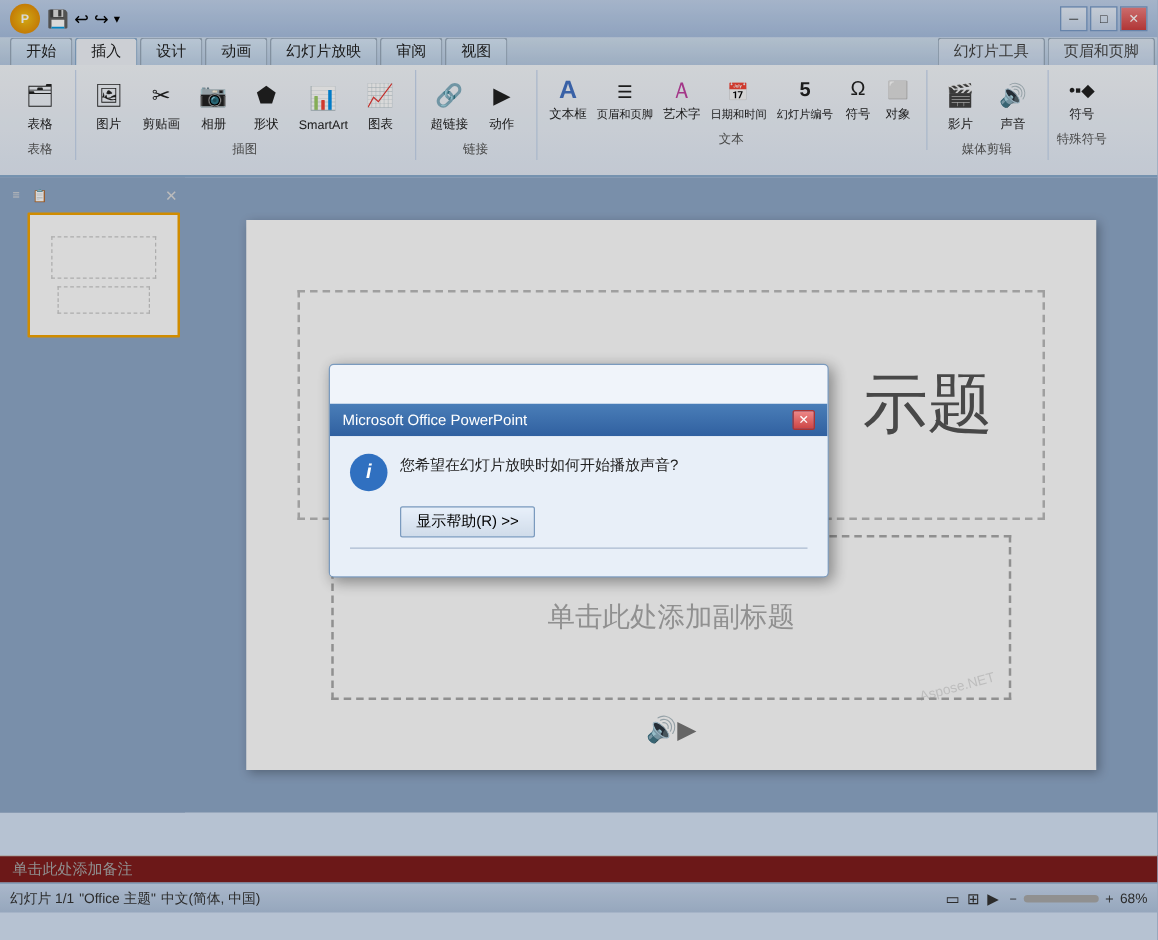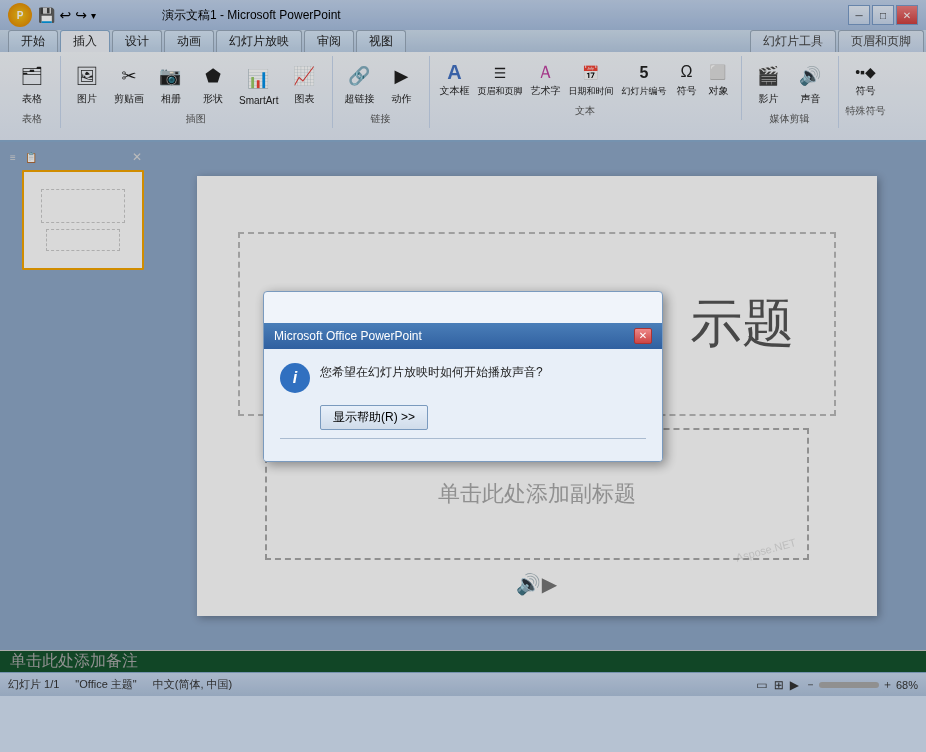--- a/index.html
+++ b/index.html
@@ -175,34 +175,34 @@
       height: 24px;
       background: linear-gradient(to bottom, #c8d8ee, #b0c4de);
       border-top: 1px solid #8aacce;
       display: flex;
       align-items: center;
       padding: 0 8px;
       font-size: 11px;
       color: #333;
       justify-content: space-between;
     }
-    .status-left { display: flex; gap: 16px; align-items: flex-end; }
+    .status-left { display: flex; gap: 4px; align-items: flex-end; }
     .status-right { display: flex; gap: 6px; align-items: center; }
     .view-btn { font-size: 12px; cursor: pointer; }
     .zoom-area { display: flex; align-items: center; gap: 3px; font-size: 11px; }
     .zoom-slider { width: 60px; height: 6px; background: #aaa; border-radius: 3px; }
 
     
     .notes-bar {
       height: 22px;
-      background: #14532d;
+      background: #7f1d1d;
       border-top: 1px solid #ccc;
       display: flex; align-items: center;
       padding: 0 10px;
-      font-size: 16px; color: #aaa;
+      font-size: 12px; color: #aaa; margin-top: 34px;
     }
 
     
     .dialog-overlay {
       position: fixed;
       top: 0; left: 0; right: 0; bottom: 0;
       background: rgba(0,0,0,0.15);
       display: flex; align-items: center; justify-content: center;
       z-index: 1000;
     }
@@ -288,21 +288,20 @@
 
 <div class="title-bar">
   <div class="title-bar-left">
     <div class="office-logo">P</div>
     <div style="display:flex;gap:4px;align-items:center;">
       <span style="font-size:14px;cursor:pointer;">💾</span>
       <span style="font-size:14px;cursor:pointer;">↩</span>
       <span style="font-size:14px;cursor:pointer;">↪</span>
       <span style="font-size:10px;cursor:pointer;">▾</span>
     </div>
-    <span style="margin-left:60px;">演示文稿1 - Microsoft PowerPoint</span>
   </div>
   <div class="title-bar-controls">
     <div class="title-bar-btn">─</div>
     <div class="title-bar-btn">□</div>
     <div class="title-bar-btn close">✕</div>
   </div>
 </div>
 
 <div class="tab-bar">
   <div class="tab-item">开始</div>

